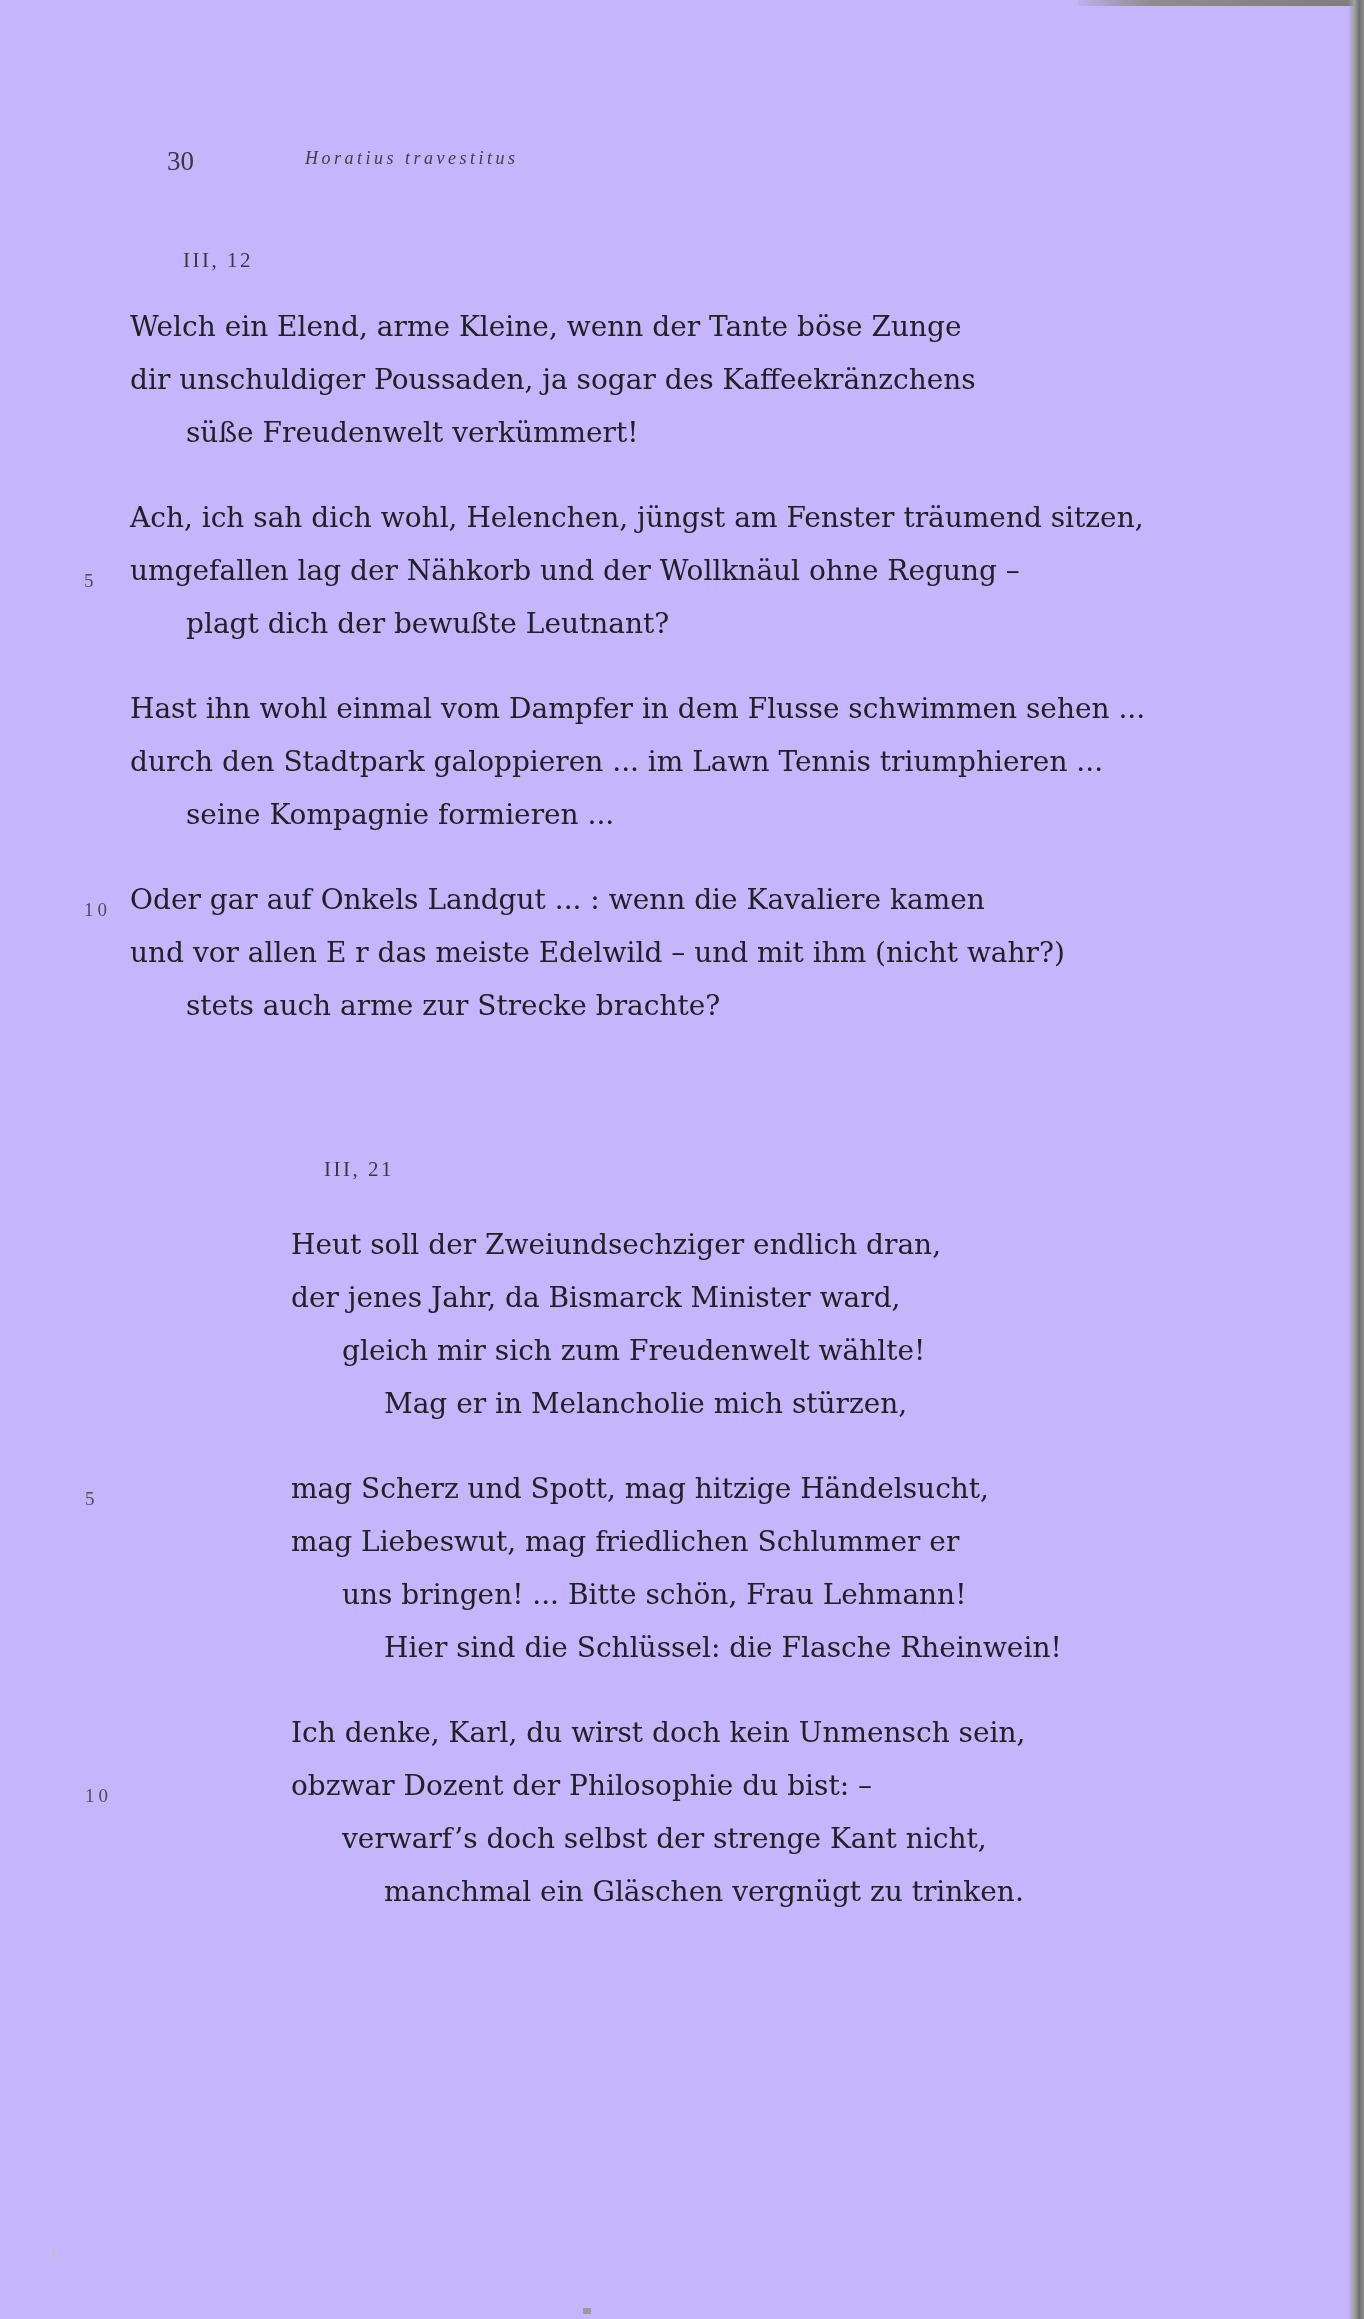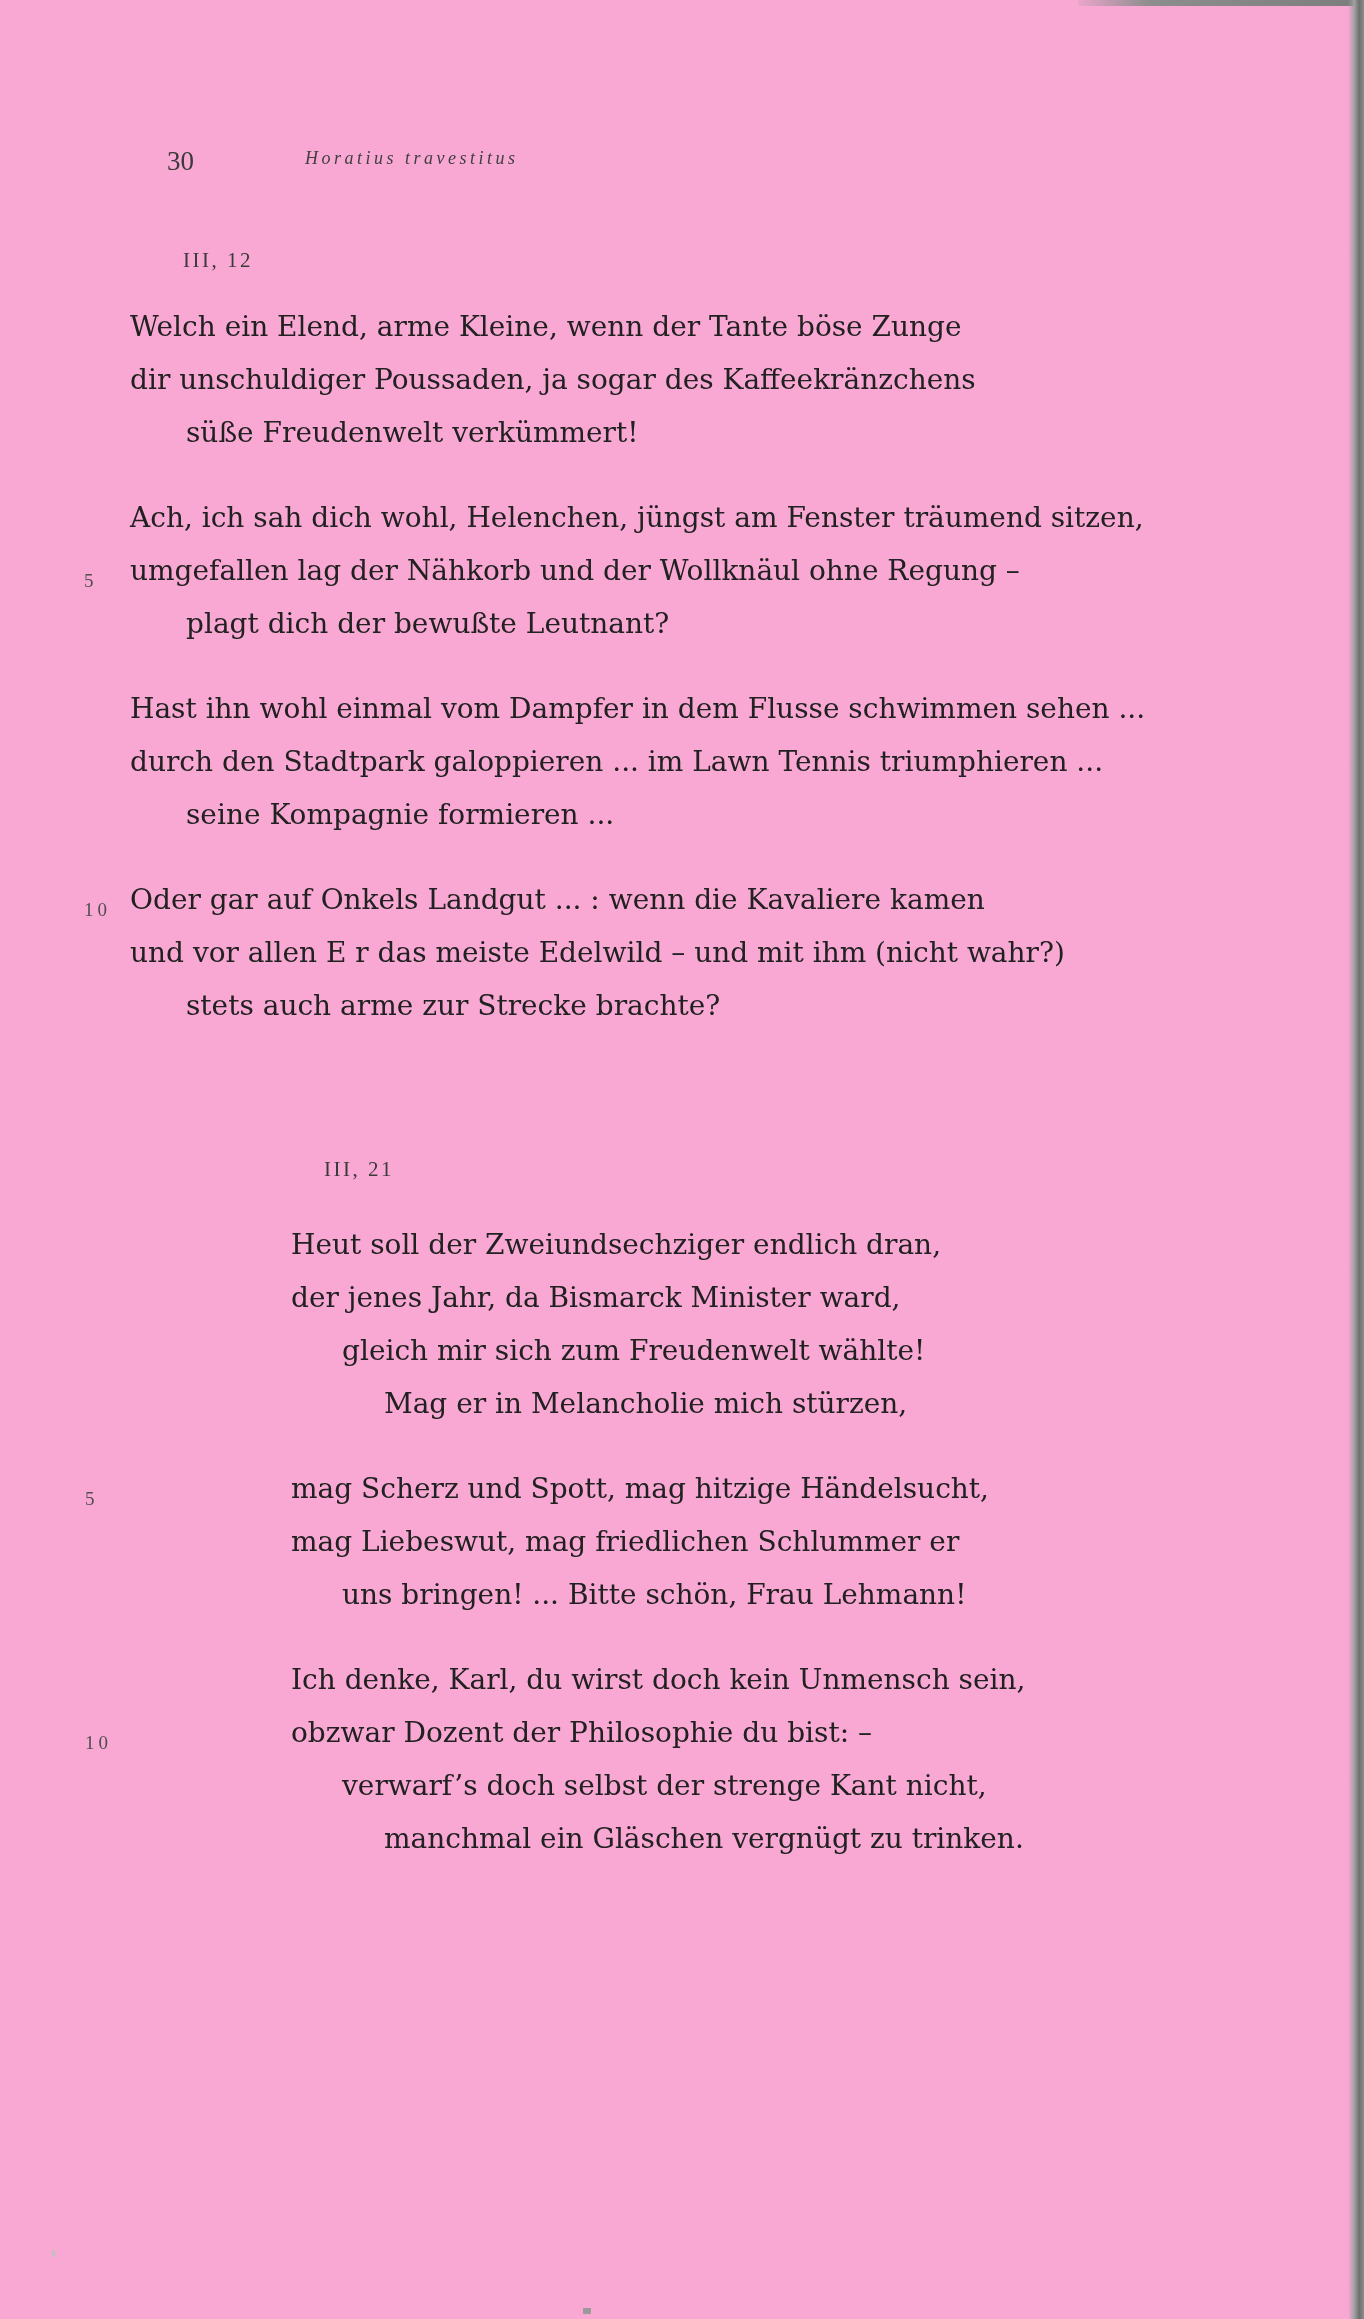--- a/index.html
+++ b/index.html
@@ -1,19 +1,19 @@
 <!DOCTYPE html>
 <html><head>
 <meta charset="utf-8">
 <style>
   html,body { margin:0; padding:0; background:#ffffff; }
   .page {
     position:relative;
     width:1364px; height:2319px;
-    background:#f9a8d4;
+    background:#c4b5fd;
     overflow:hidden;
     font-family:"DejaVu Serif", serif;
   }
 
   
   .header { position:absolute; top:146px; left:0; width:100%; height:42px; }
   .page-number {
     position:absolute; left:167px; top:0;
     font-size:27px; color:#3a3a3a;
     font-family:"Liberation Serif", serif;
@@ -132,20 +132,21 @@
       <div class="stanza">
         <div class="line indent-0"><span>Heut soll der Zweiundsechziger endlich dran,</span></div>
         <div class="line indent-0"><span>der jenes Jahr, da Bismarck Minister ward,</span></div>
         <div class="line indent-1"><span>gleich mir sich zum Freudenwelt wählte!</span></div>
         <div class="line indent-2"><span>Mag er in Melancholie mich stürzen,</span></div>
       </div>
       <div class="stanza">
         <div class="line indent-0"><span class="margin-num">5</span><span>mag Scherz und Spott, mag hitzige Händelsucht,</span></div>
         <div class="line indent-0"><span>mag Liebeswut, mag friedlichen Schlummer er</span></div>
         <div class="line indent-1"><span>uns bringen! ... Bitte schön, Frau Lehmann!</span></div>
+        <div class="line indent-2"><span>Hier sind die Schlüssel: die Flasche Rheinwein!</span></div>
       </div>
       <div class="stanza">
         <div class="line indent-0"><span>Ich denke, Karl, du wirst doch kein Unmensch sein,</span></div>
         <div class="line indent-0"><span class="margin-num">10</span><span>obzwar Dozent der Philosophie du bist: –</span></div>
         <div class="line indent-1"><span>verwarf’s doch selbst der strenge Kant nicht,</span></div>
         <div class="line indent-2"><span>manchmal ein Gläschen vergnügt zu trinken.</span></div>
       </div>
     </div>
 
 </div>

